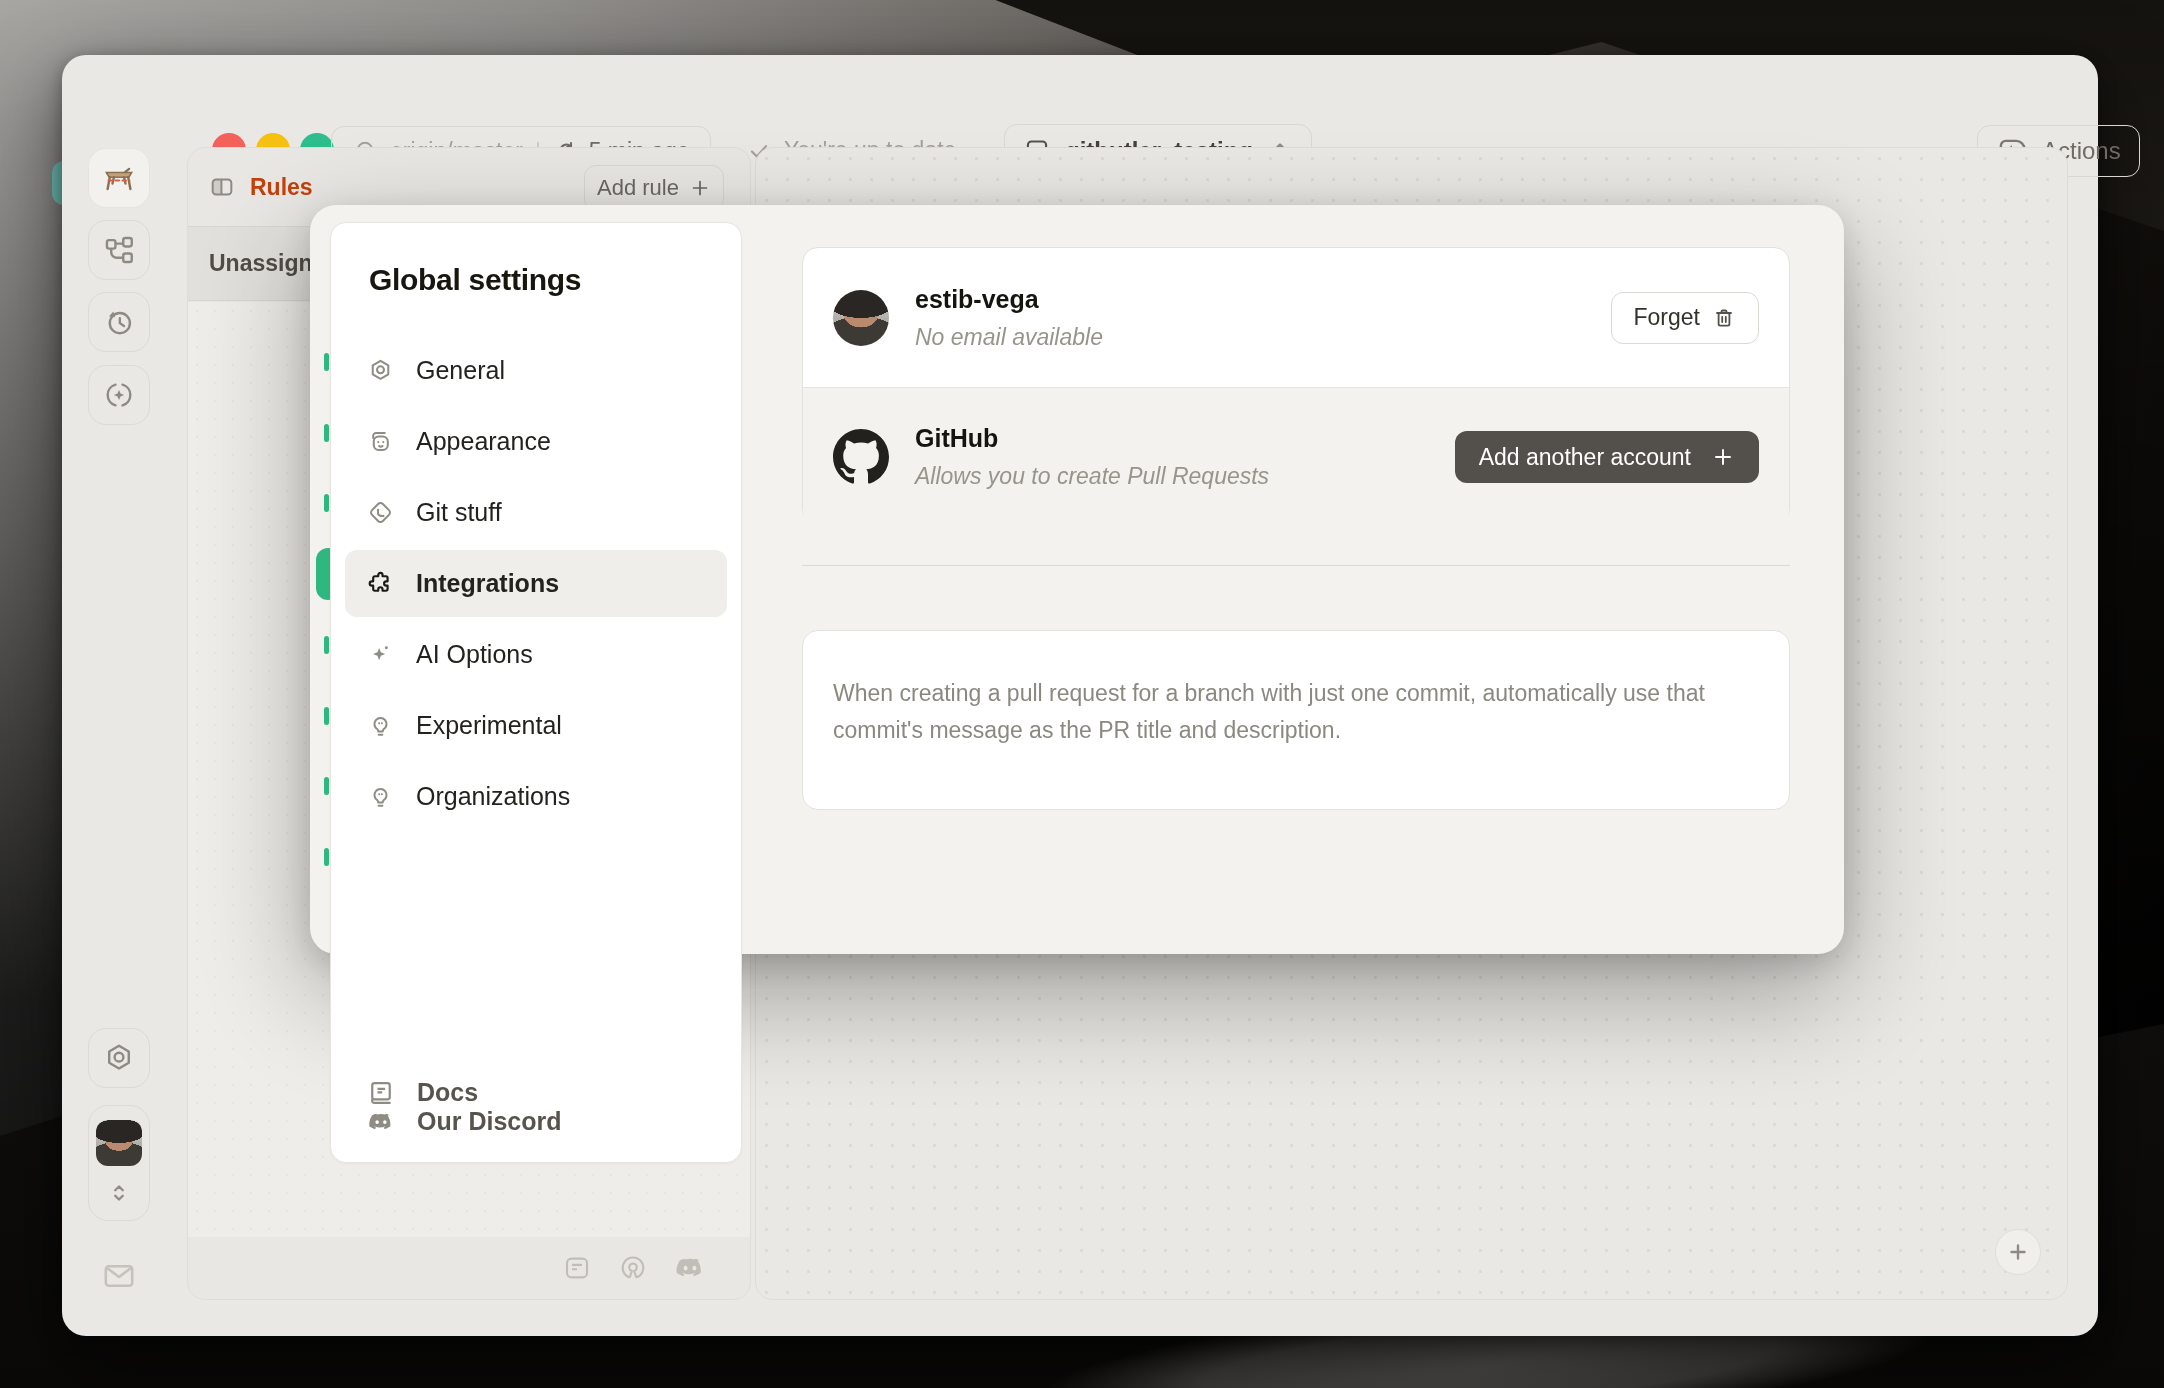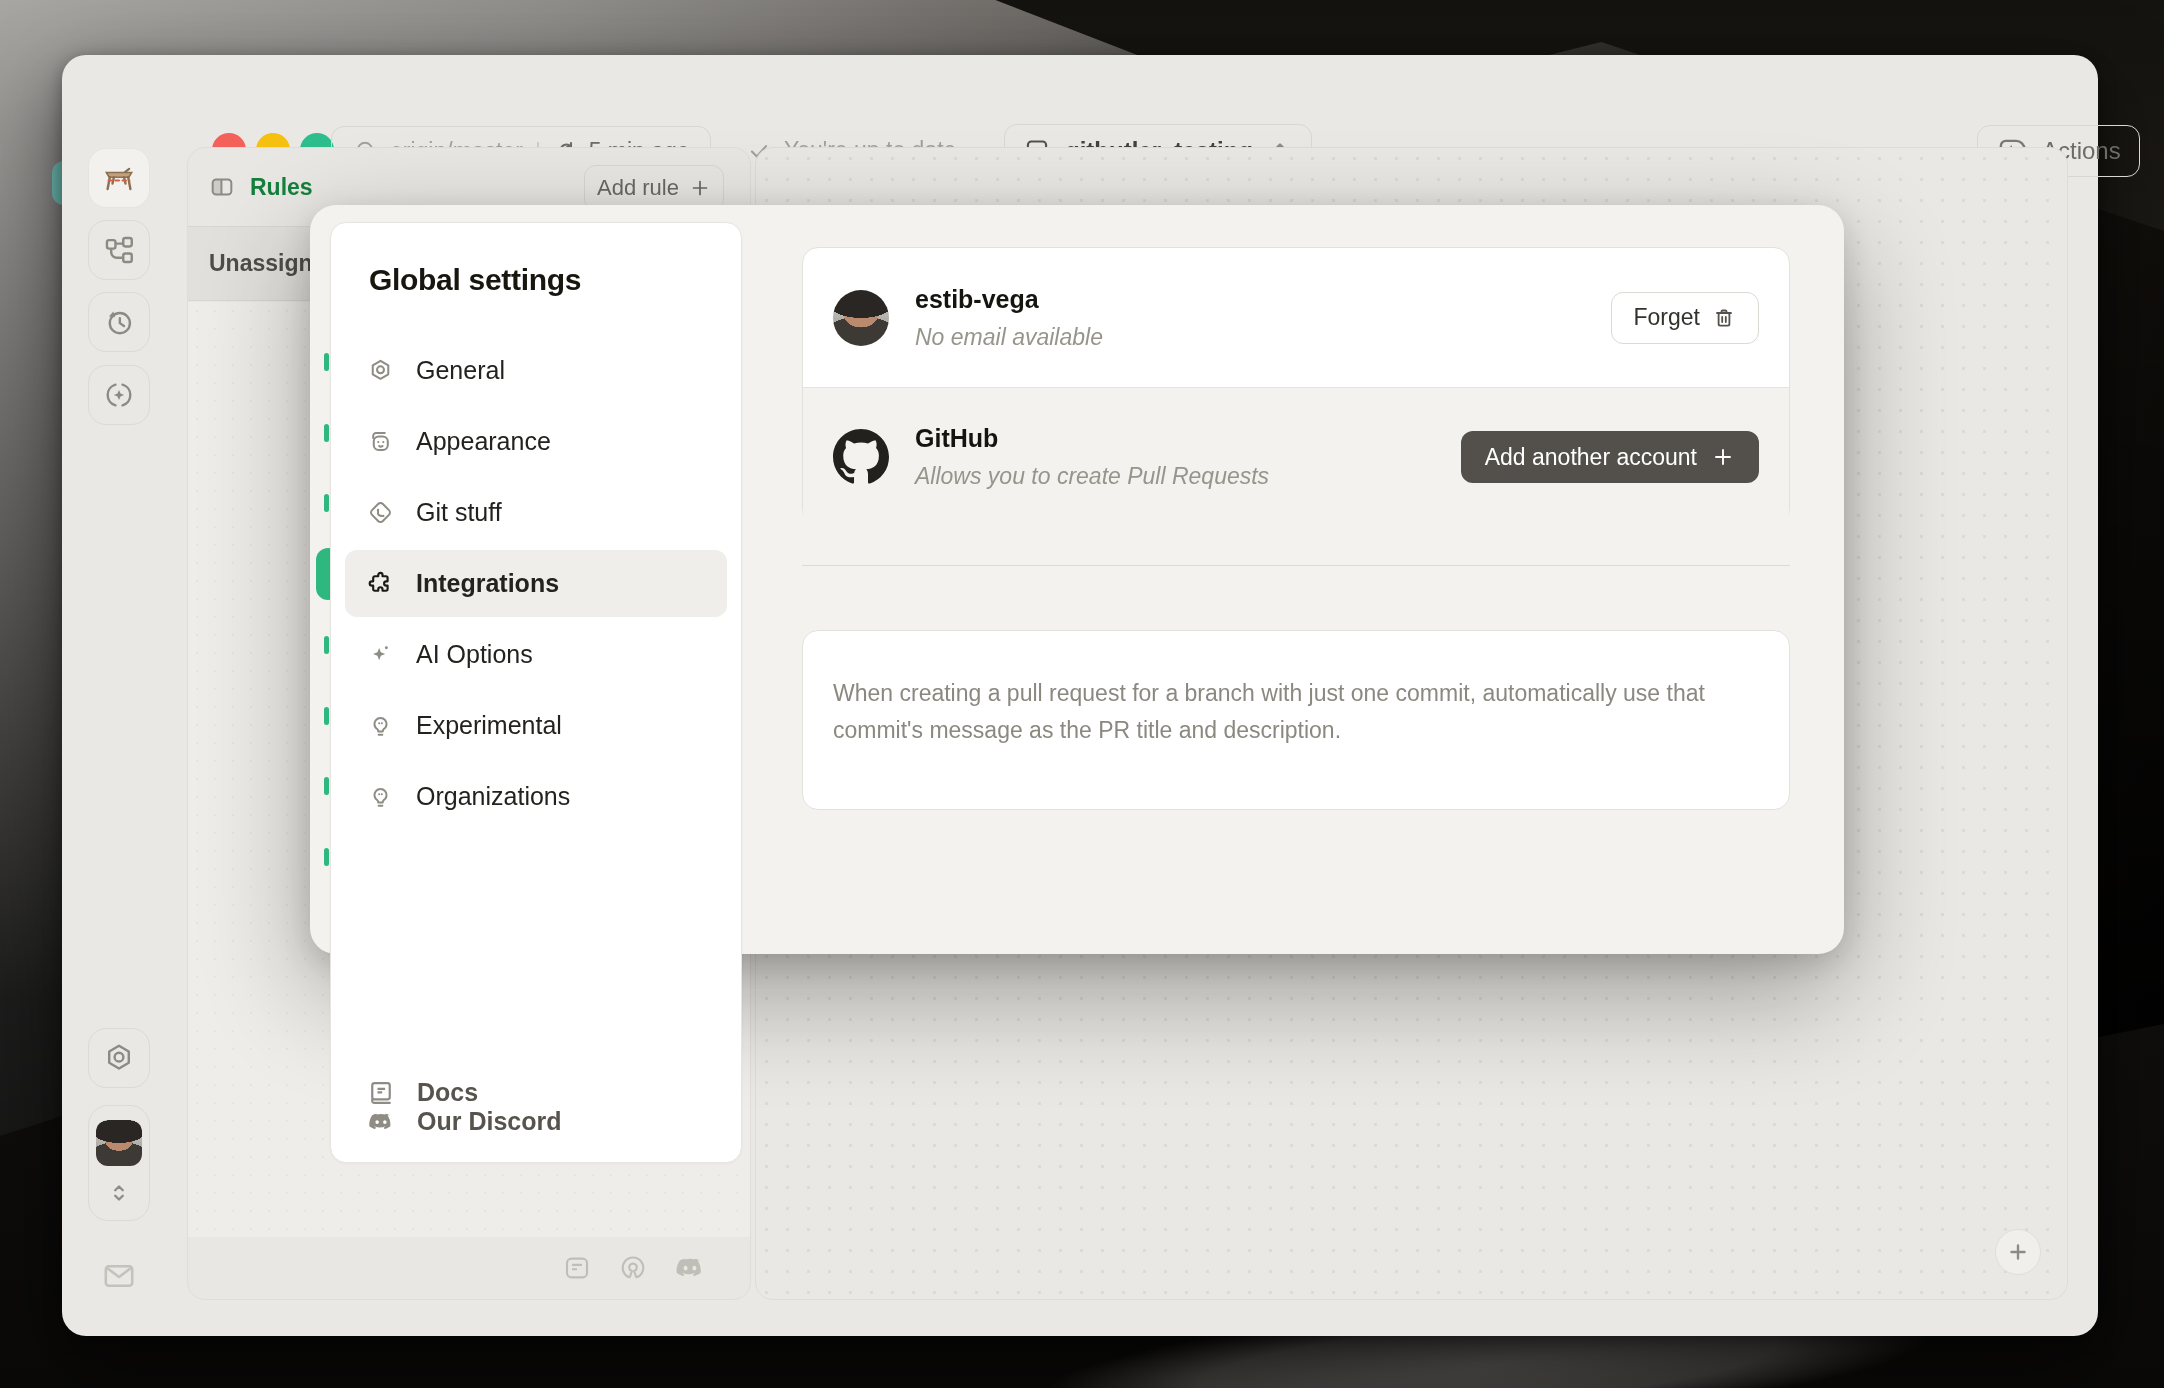--- a/index.html
+++ b/index.html
@@ -46,21 +46,21 @@
     background:
       radial-gradient(ellipse 58% 26% at 50% 24%, #2a2623 99%, transparent 100%),
       radial-gradient(ellipse 30% 22% at 50% 45%, #b98a6d 99%, transparent 100%),
       radial-gradient(ellipse 75% 45% at 50% 92%, #3d3a36 99%, transparent 100%),
       linear-gradient(180deg, #9fb4b8 0%, #b8b4ae 45%, #8b8782 100%); }
   .mail-wrap { position:absolute; left:26px; top:1196px; width:62px; height:50px; display:flex; align-items:center; justify-content:center; color:#c5c2bb; }
 
   
   .rules-panel { position:absolute; left:125px; top:92px; width:564px; height:1153px; border:1px solid #dfddd7; border-radius:18px; background:#e9e7e3; overflow:hidden; }
   .rules-head { position:absolute; left:0; top:0; width:100%; height:78px; display:flex; align-items:center; padding:0 20px; color:#8d8a83; }
-  .rules-title { font-size:23px; font-weight:700; color:#15803d; margin-left:14px; }
+  .rules-title { font-size:23px; font-weight:700; color:#c2410c; margin-left:14px; }
   .addrule-btn { position:absolute; left:396px; top:17px; width:140px; height:46px; border:1.5px solid #d8d6d1; border-radius:12px;
     display:flex; align-items:center; justify-content:center; gap:10px; font-size:22px; color:#6b6862; background:transparent; }
   .unassigned-row { position:absolute; left:0; top:78px; width:100%; height:75px; background:#e2e0dc; border-top:1px solid #d8d6d0; border-bottom:1px solid #d8d6d0;
     display:flex; align-items:center; padding:0 21px; font-size:23px; font-weight:700; color:#504d47; white-space:nowrap; overflow:hidden; }
   .rules-body { position:absolute; left:0; top:154px; width:100%; bottom:62px; background:#efede9;
     background-image:radial-gradient(#e6e4df 1.1px, transparent 1.2px); background-size:18px 18px; }
   .rules-foot { position:absolute; left:0; bottom:0; width:100%; height:62px; display:flex; align-items:center; gap:26px; padding-left:374px; color:#c1beb7; }
 
   
   .workspace { position:absolute; left:693px; top:92px; width:1313px; height:1153px; border:1px solid #dedcd6; border-radius:18px; background:#eae8e4;
@@ -94,21 +94,21 @@
       radial-gradient(ellipse 58% 26% at 50% 24%, #2a2623 99%, transparent 100%),
       radial-gradient(ellipse 30% 22% at 50% 45%, #b98a6d 99%, transparent 100%),
       radial-gradient(ellipse 75% 45% at 50% 92%, #3d3a36 99%, transparent 100%),
       linear-gradient(180deg, #9fb4b8 0%, #b8b4ae 45%, #8b8782 100%); }
   .acc-texts { margin-left:26px; }
   .acc-name { font-size:25px; font-weight:700; color:#15140f; margin-bottom:10px; }
   .acc-sub { font-size:23px; color:#97948c;font-style:italic; }
   .forget-btn { margin-left:auto; height:52px; border:1.5px solid #dbd9d3; border-radius:12px; background:#fff; display:flex; align-items:center; gap:12px;
     padding:0 22px; font-size:23px; color:#34322d; }
   .gh-logo { width:56px; height:56px; flex:0 0 auto; color:#23211d; }
-  .dark-btn { margin-left:auto; height:52px; border-radius:12px; background:#53504b; color:#fff; display:flex; align-items:center; gap:14px;
+  .dark-btn { margin-left:auto; height:52px; border-radius:12px; background:#53504b; color:#fff; display:flex; align-items:center; gap:20px;
     padding:0 24px; font-size:23px; border:none; }
   .content-divider { position:absolute; left:492px; top:360px; width:988px; height:1px; background:#dcdad4; }
   .autofill-card { position:absolute; left:492px; top:425px; width:988px; height:180px; background:#fff; border:1px solid #e3e1dc; border-radius:16px; padding:26px 30px; }
   .af-head { display:flex; align-items:flex-start; justify-content:space-between; }
   .af-title { font-size:25px; font-weight:700; color:#15140f; }
   .toggle { width:56px; height:33px; border-radius:17px; background:#2fb57f; position:relative; flex:0 0 auto; }
   .toggle .knob { position:absolute; top:3px; right:3px; width:27px; height:27px; border-radius:50%; background:#fff; }
   .af-desc { margin-top:18px; width:880px; font-size:23px; line-height:37px; color:#8b8880; }
   svg { display:block; }
 </style>

